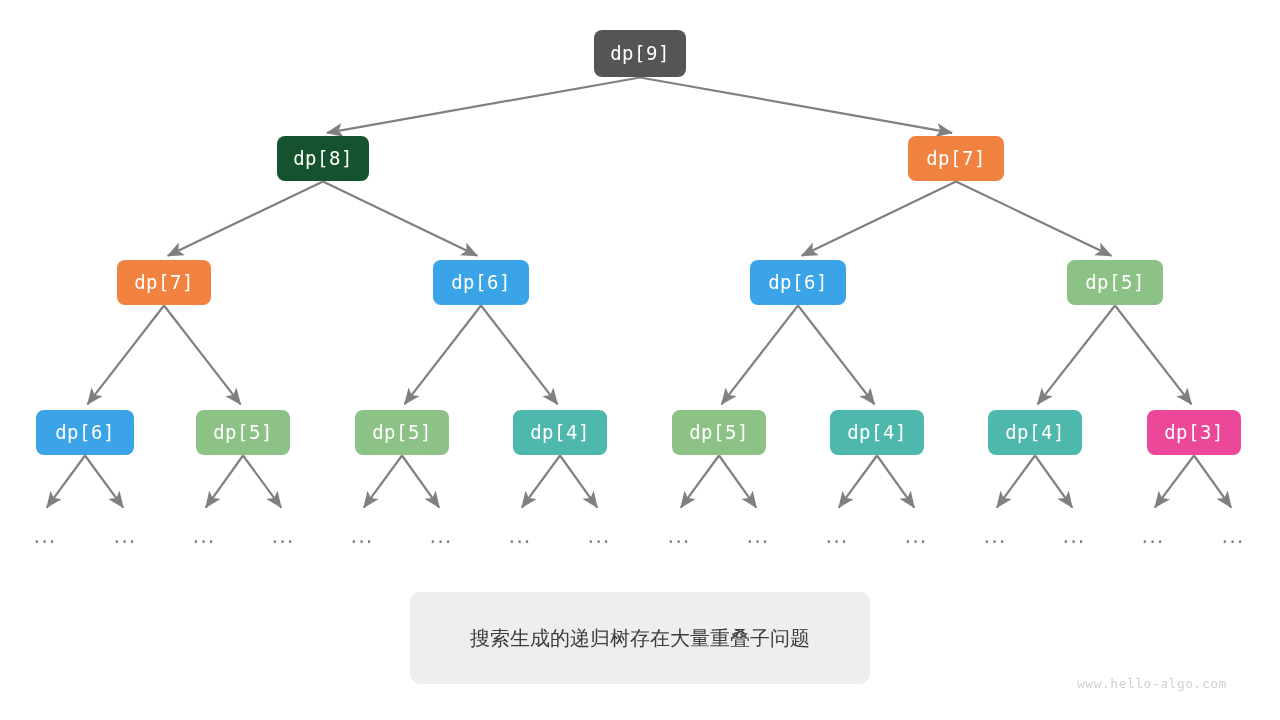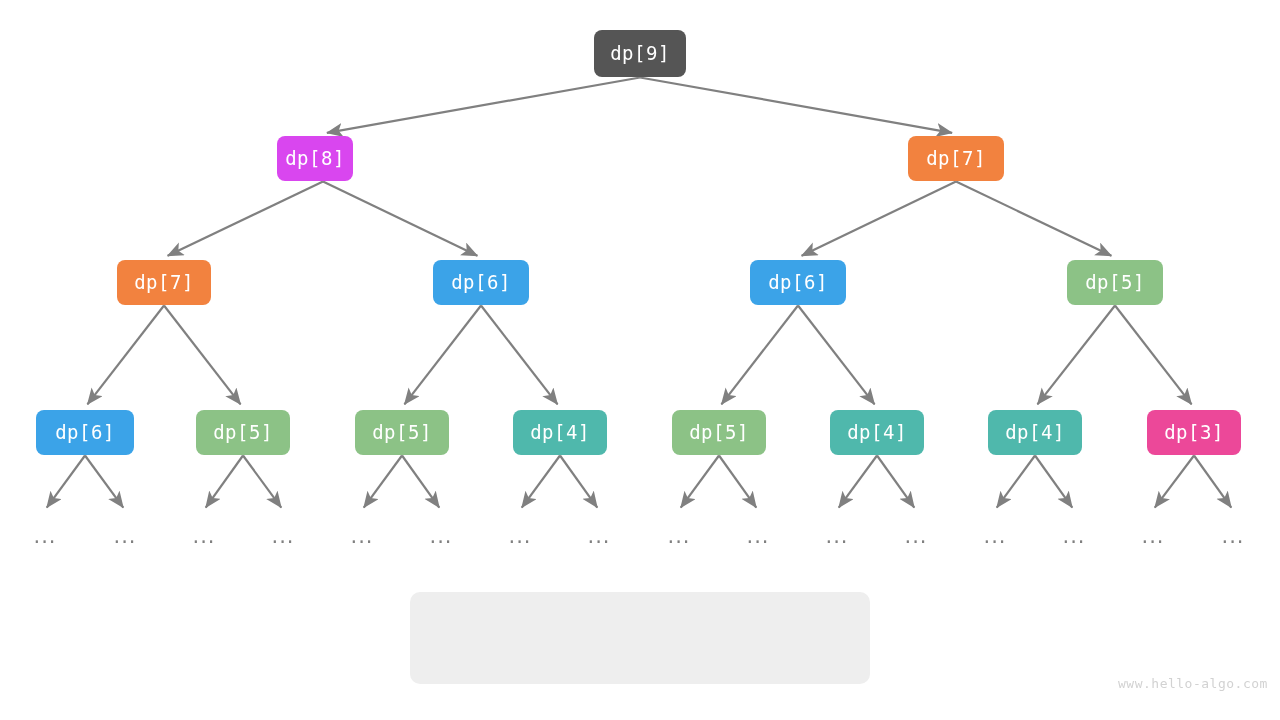--- a/index.html
+++ b/index.html
@@ -119,21 +119,21 @@
         <line x1="877" y1="455.5" x2="914.2541688157796" y2="507.56031283230743" stroke="#808080" stroke-width="2.2" marker-end="url(#arrowhead)"></line>
         <line x1="1035" y1="455.5" x2="996.7750527650752" y2="507.5814906075851" stroke="#808080" stroke-width="2.2" marker-end="url(#arrowhead)"></line>
         <line x1="1035" y1="455.5" x2="1072.2541688157796" y2="507.56031283230743" stroke="#808080" stroke-width="2.2" marker-end="url(#arrowhead)"></line>
         <line x1="1194" y1="455.5" x2="1154.803517122836" y2="507.6026418733035" stroke="#808080" stroke-width="2.2" marker-end="url(#arrowhead)"></line>
         <line x1="1194" y1="455.5" x2="1231.2541688157796" y2="507.56031283230743" stroke="#808080" stroke-width="2.2" marker-end="url(#arrowhead)"></line>
       </g>
   </svg>
 
   <div id="node-layer">
       <div class="node" style="left: 594px; top: 29.5px; width: 92px; height: 47px; background: rgb(85, 85, 85);">dp[9]</div>
-      <div class="node" style="left: 277px; top: 135.5px; width: 76px; height: 45px; background: #d946ef;">dp[8]</div>
+      <div class="node" style="left: 277px; top: 135.5px; width: 92px; height: 45px; background: #14532d;">dp[8]</div>
       <div class="node" style="left: 908px; top: 135.5px; width: 96px; height: 45px; background: rgb(242, 130, 63);">dp[7]</div>
       <div class="node" style="left: 117px; top: 259.5px; width: 94px; height: 45px; background: rgb(242, 130, 63);">dp[7]</div>
       <div class="node" style="left: 433px; top: 259.5px; width: 96px; height: 45px; background: rgb(59, 163, 232);">dp[6]</div>
       <div class="node" style="left: 750px; top: 259.5px; width: 96px; height: 45px; background: rgb(59, 163, 232);">dp[6]</div>
       <div class="node" style="left: 1067px; top: 259.5px; width: 96px; height: 45px; background: rgb(140, 194, 134);">dp[5]</div>
       <div class="node" style="left: 36px; top: 409.5px; width: 98px; height: 45px; background: rgb(59, 163, 232);">dp[6]</div>
       <div class="node" style="left: 196px; top: 409.5px; width: 94px; height: 45px; background: rgb(140, 194, 134);">dp[5]</div>
       <div class="node" style="left: 355px; top: 409.5px; width: 94px; height: 45px; background: rgb(140, 194, 134);">dp[5]</div>
       <div class="node" style="left: 513px; top: 409.5px; width: 94px; height: 45px; background: rgb(79, 184, 172);">dp[4]</div>
       <div class="node" style="left: 672px; top: 409.5px; width: 94px; height: 45px; background: rgb(140, 194, 134);">dp[5]</div>
@@ -154,17 +154,18 @@
       <div class="ellipsis" style="left: 758px; top: 536px;">...</div>
       <div class="ellipsis" style="left: 837px; top: 536px;">...</div>
       <div class="ellipsis" style="left: 916px; top: 536px;">...</div>
       <div class="ellipsis" style="left: 995px; top: 536px;">...</div>
       <div class="ellipsis" style="left: 1074px; top: 536px;">...</div>
       <div class="ellipsis" style="left: 1153px; top: 536px;">...</div>
       <div class="ellipsis" style="left: 1233px; top: 536px;">...</div>
     </div>
 
   <div id="caption" style="left: 410px; top: 592px; width: 460px; height: 92px; background: rgb(238, 238, 238);">
+    <div class="cap-line">搜索生成的递归树存在大量重叠子问题</div>
   </div>
 
-  <div id="watermark" style="left: 1077px; top: 676px; margin-left: 41px;">www.hello-algo.com</div>
+  <div id="watermark" style="left: 1077px; top: 676px;">www.hello-algo.com</div>
 
 </div>
 
 </body></html>

